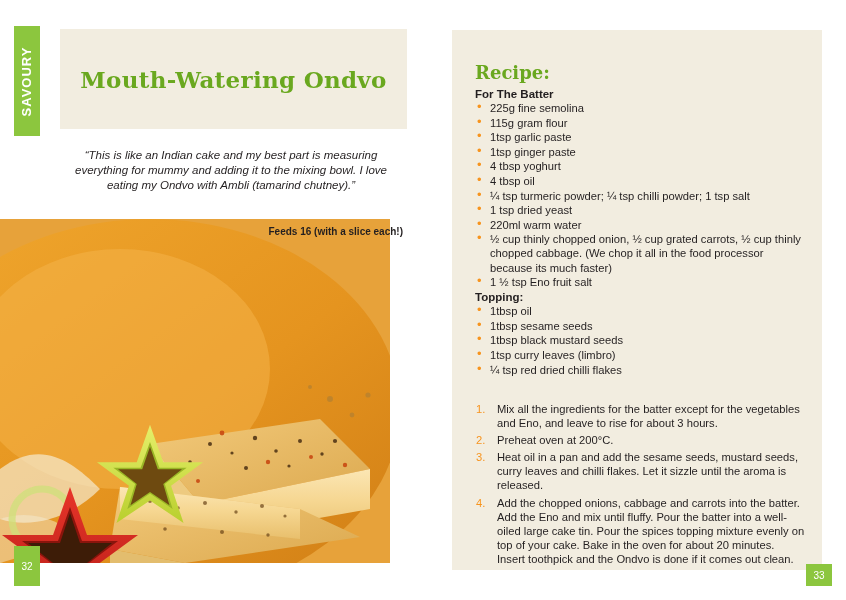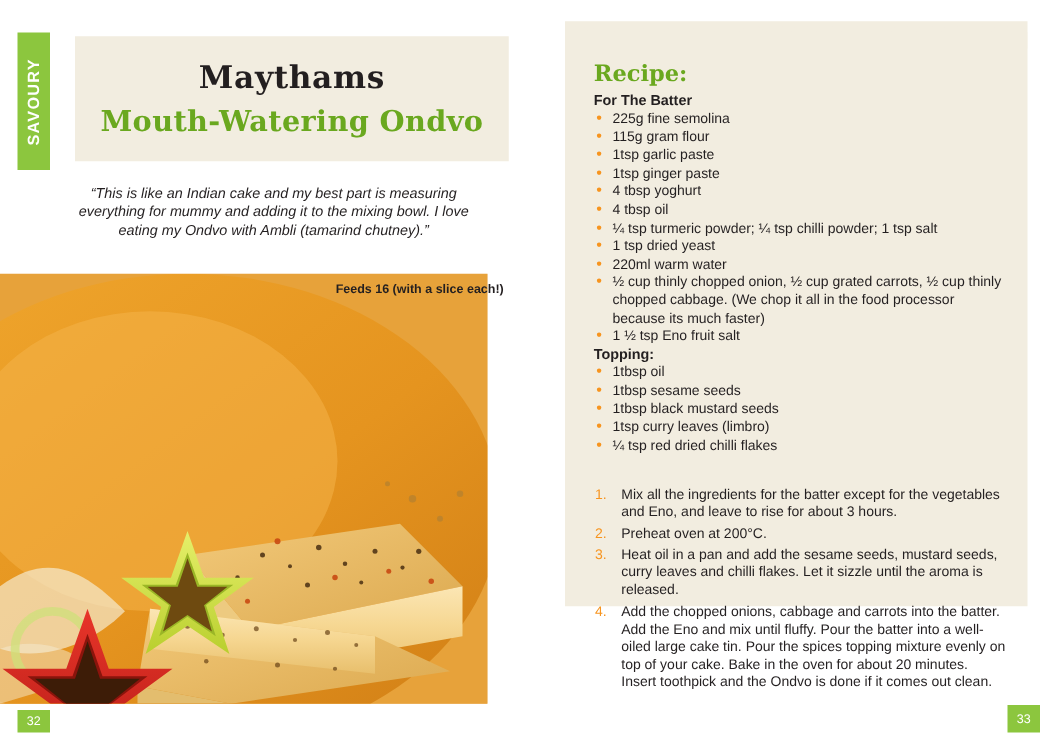--- a/index.html
+++ b/index.html
@@ -57,21 +57,21 @@
   }
   .title-sub {
     font-family: "DejaVu Serif", serif;
     font-weight: bold;
     font-size: 23px;
     color: #6aa81f;
     letter-spacing: 0.3px;
   }
   .quote {
     position: absolute;
-    left: 54px; top: 148px;
+    left: 66px; top: 148px;
     width: 330px;
     font-style: italic;
     font-size: 11.5px;
     line-height: 15px;
     color: #231f20;
     text-align: center;
   }
   .feeds {
     position: absolute;
     right: 20px; top: 226px;
@@ -84,38 +84,38 @@
     position: absolute;
     left: 0; top: 219px;
     width: 390px; height: 344px;
     overflow: hidden;
     background: #e8a13c;
   }
   .photo svg { display: block; }
   .page-num-left {
     position: absolute;
     left: 14px; bottom: 14px;
-    width: 26px; height: 18px;
+    width: 26px; height: 40px;
     background: #8cc63e;
     color: #fff;
     font-size: 10px;
     display: flex; align-items: center; justify-content: center;
   }
 
   
   .right-page {
     position: absolute;
     left: 423px; top: 0;
     width: 423px; height: 600px;
     background: #ffffff;
   }
   .recipe-card {
     position: absolute;
-    left: 29px; top: 17px;
-    width: 370px; height: 468px;
+    left: 29px; top: 30px;
+    width: 370px; height: 540px;
     background: #f2ede0;
   }
   .torn-edge {
     position: absolute;
     left: 0; top: 0;
     width: 370px; height: 22px;
   }
   .recipe-heading {
     position: absolute;
     left: 23px; top: 32px;
@@ -196,21 +196,20 @@
 
 <div class="page">
 
   <div class="left-page">
 
     <div class="savoury-tab">
       <span>SAVOURY</span>
     </div>
 
     <div class="title-box">
-      <div class="title-main">Maythams</div>
       <div class="title-sub">Mouth-Watering Ondvo</div>
     </div>
 
     <div class="quote">“This is like an Indian cake and my best part is measuring everything for mummy and adding it to the mixing bowl. I love eating my Ondvo with Ambli (tamarind chutney).”</div>
 
     <div class="feeds">Feeds 16 (with a slice each!)</div>
 
     <div class="photo">
       <svg width="390" height="344" viewBox="0 0 390 344" xmlns="http://www.w3.org/2000/svg">
         <defs>

